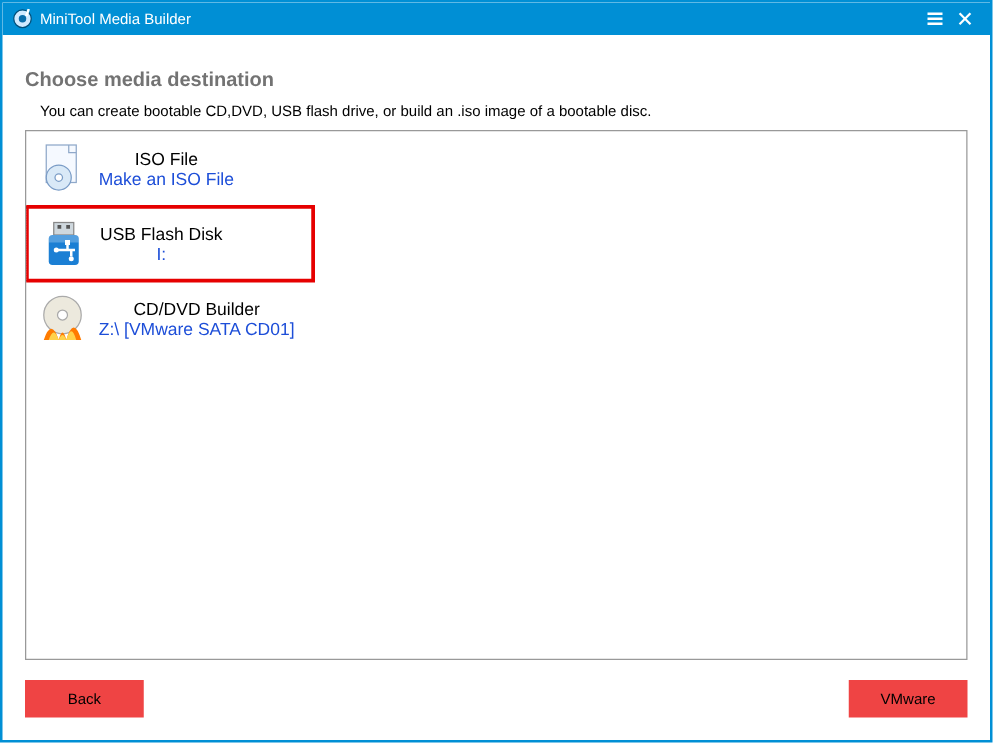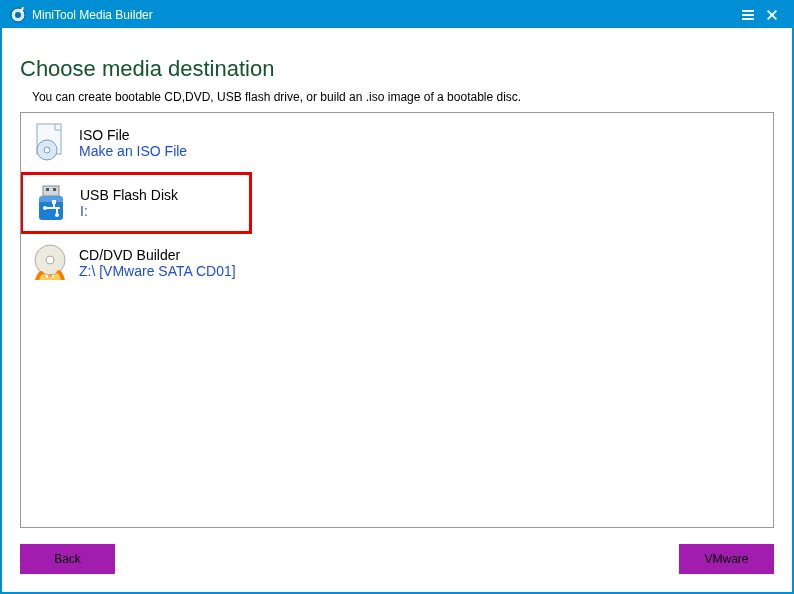--- a/index.html
+++ b/index.html
@@ -43,35 +43,36 @@
     font-size: 16px;
     cursor: pointer;
   }
   .content {
     padding: 28px 18px 14px 18px;
     height: calc(100% - 26px);
     display: flex;
     flex-direction: column;
   }
   .heading {
-    color: #14532d;
-    font-size: 22px;
-    font-weight: normal;
+    color: #737373;
+    font-size: 16px;
+    font-weight: bold;
     margin-bottom: 8px;
   }
   .subtext {
     color: #000;
     font-size: 12px;
     margin-bottom: 8px;
     margin-left: 12px;
   }
   .list-box {
     border: 1px solid #999;
     flex: 1;
     overflow: auto;
+    text-align: center;
   }
   .opt-row {
     display: flex;
     align-items: center;
     padding: 6px 8px;
     cursor: pointer;
     min-height: 60px;
   }
   .opt-row.selected {
     border: 1px dotted #666;
@@ -90,21 +91,21 @@
   }
   .opt-text .t1 { font-size: 14px; color: #000; }
   .opt-text .t2 { font-size: 14px; color: #1d4ed8; }
   .button-row {
     display: flex;
     justify-content: space-between;
     padding-top: 16px;
     padding-bottom: 4px;
   }
   .btn {
-    background: #a21caf;
+    background: #ef4444;
     color: #000;
     border: none;
     width: 95px;
     height: 30px;
     font-size: 12px;
     cursor: pointer;
   }
 </style>
 </head>
 <body>

